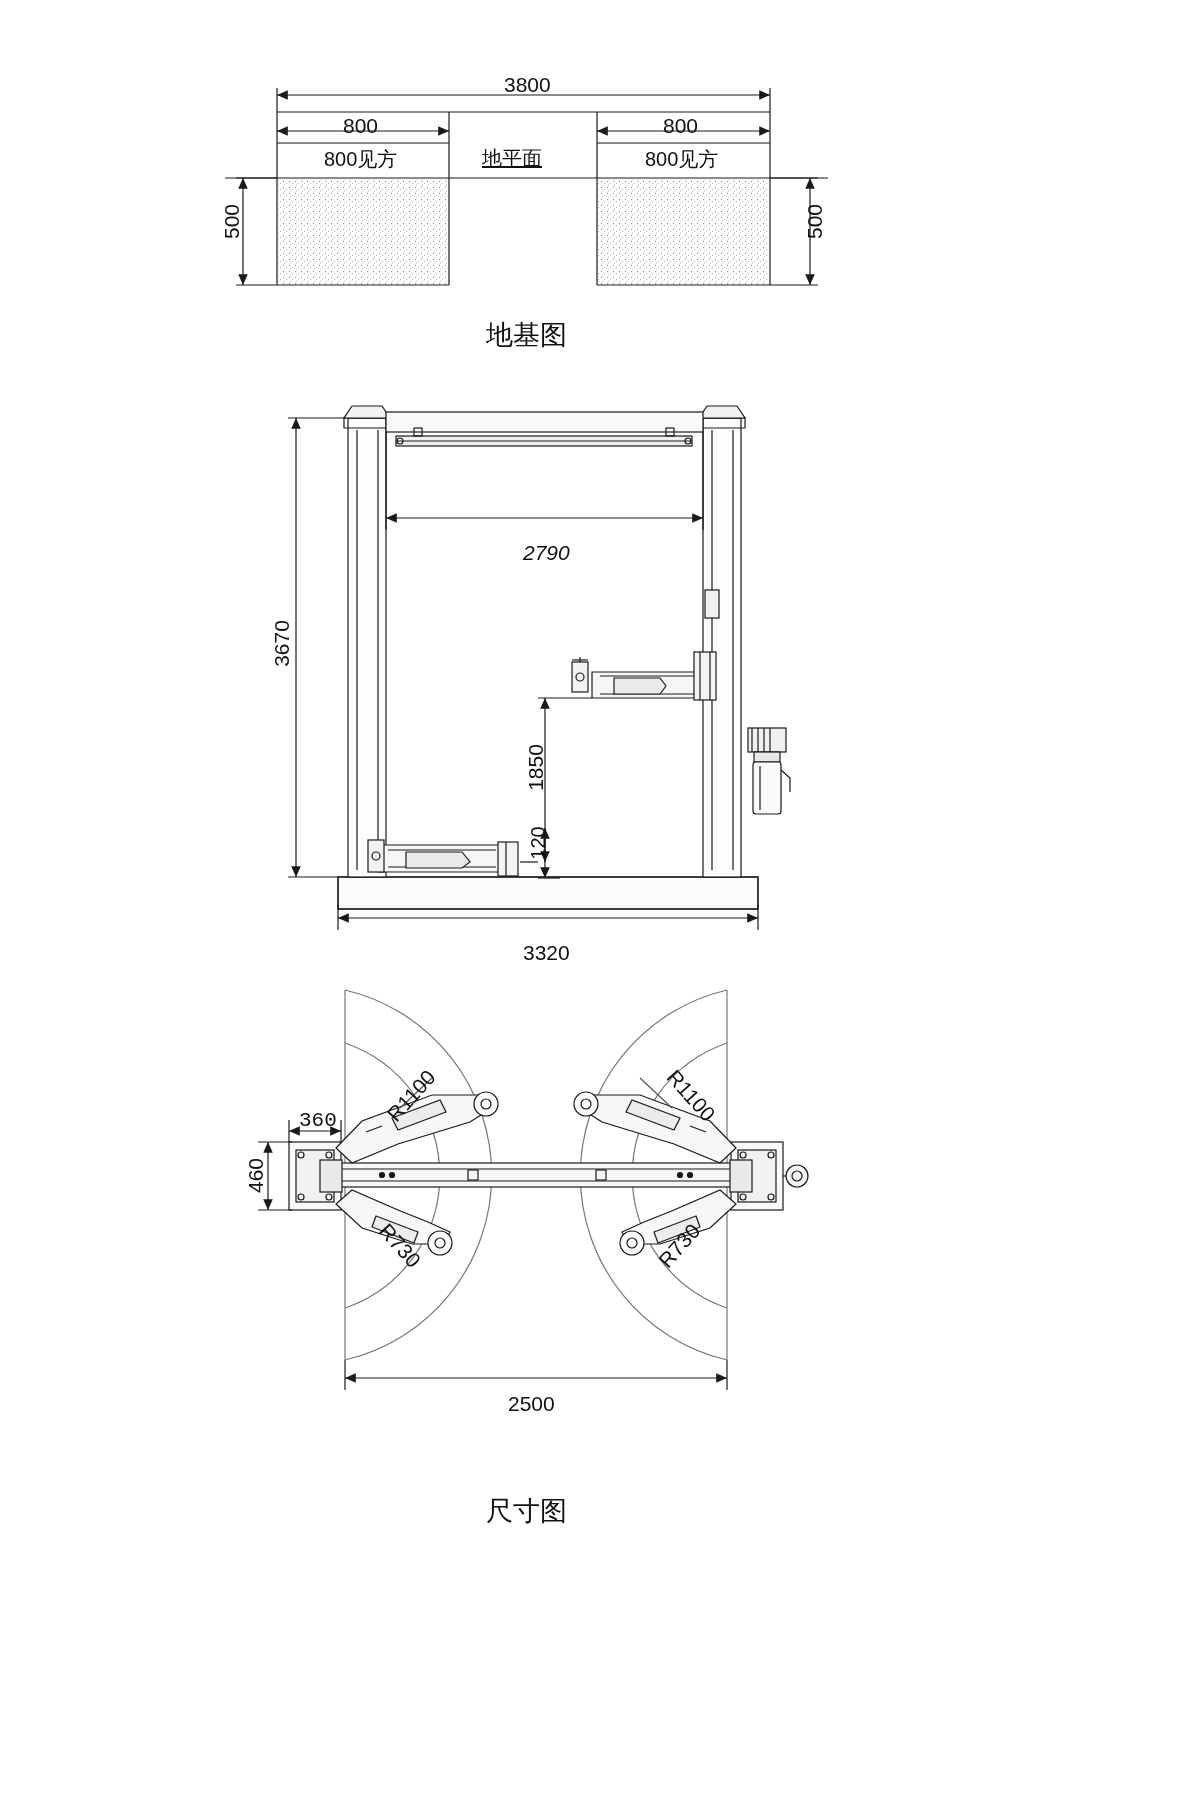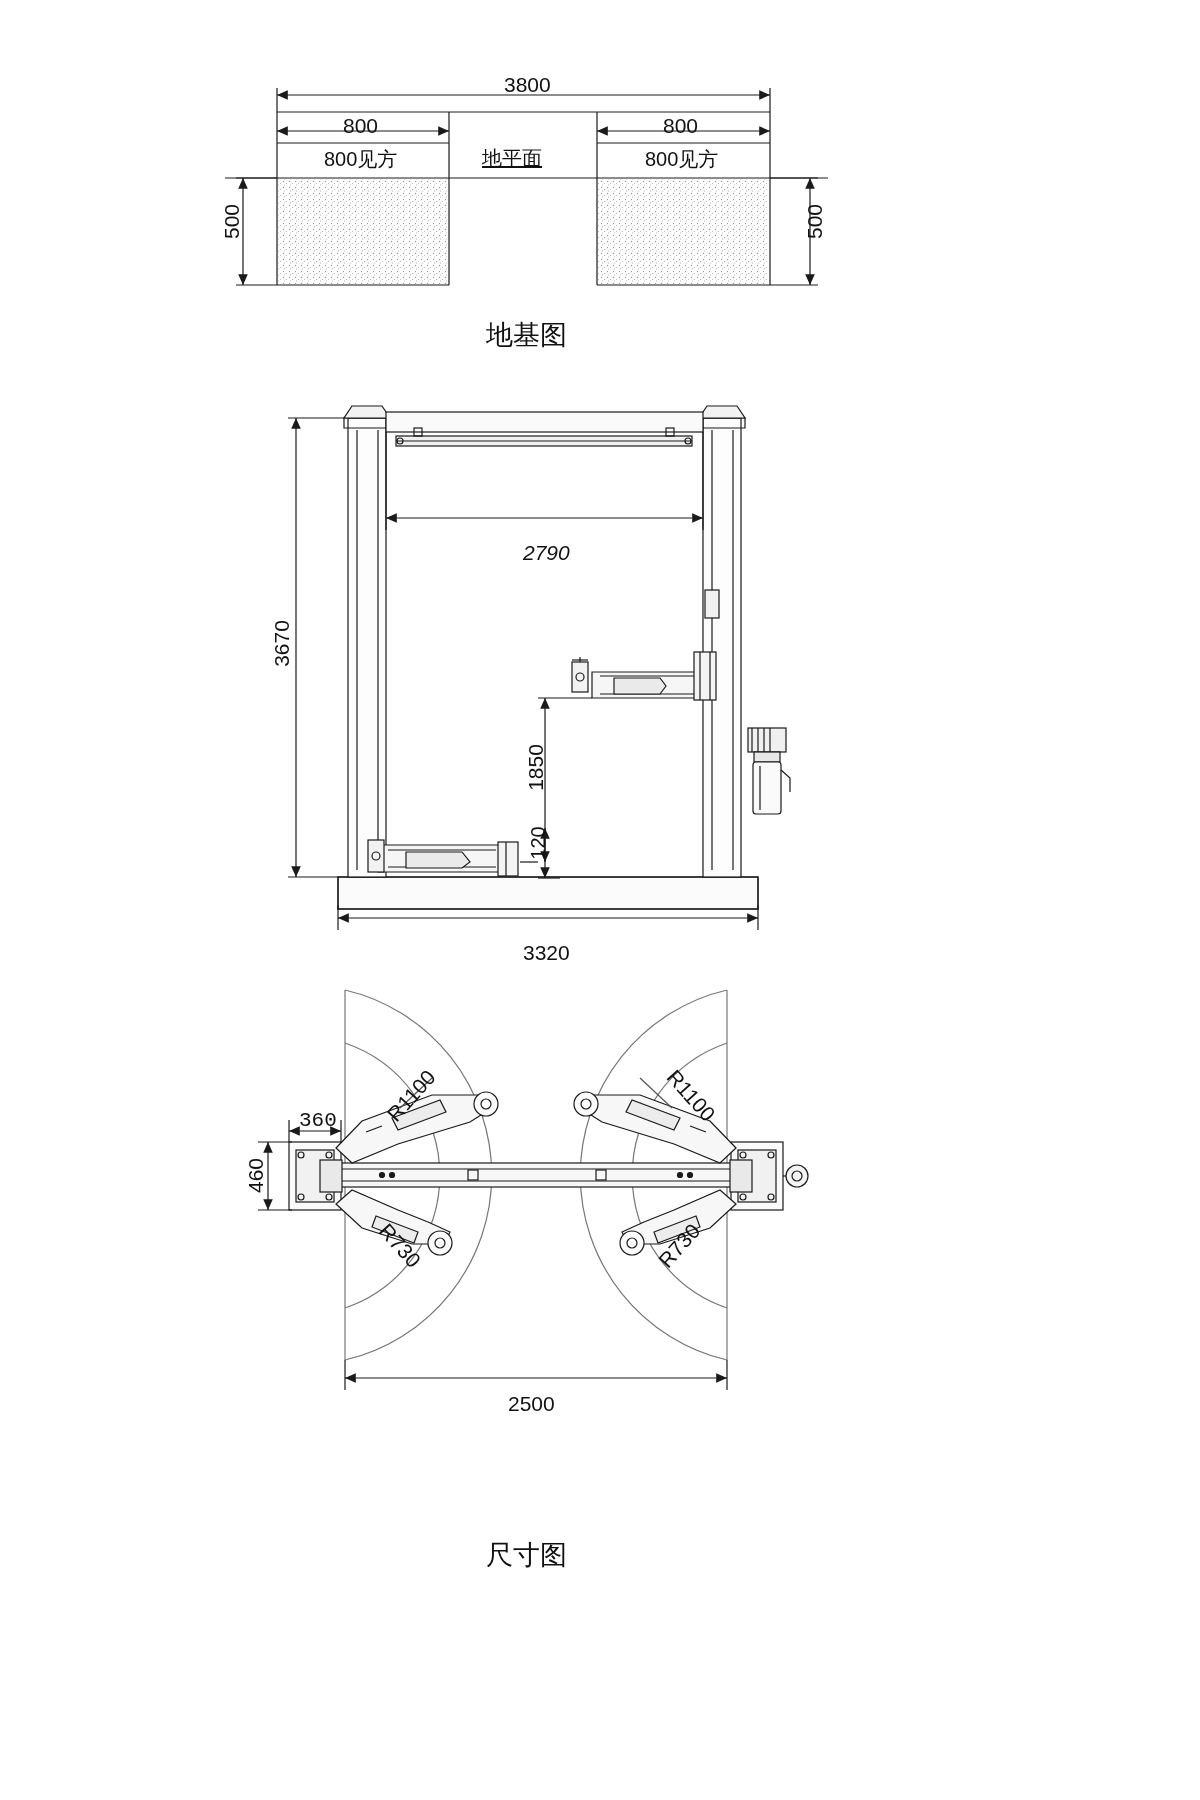--- a/index.html
+++ b/index.html
@@ -323,15 +323,15 @@
   <div class="lbl dim-sm rot90" style="left:521px; top:833px;">120</div>
   <div class="lbl dim" style="left:523px; top:908px;margin-top:34px;">3320</div>
 
   <div class="lbl dim rot-r1100-l" style="left:381px; top:1085px;">R1100</div>
   <div class="lbl dim rot-r1100-r" style="left:661px; top:1085px;">R1100</div>
   <div class="lbl dim rot-r730-l" style="left:375px; top:1235px;">R730</div>
   <div class="lbl dim rot-r730-r" style="left:654px; top:1235px;">R730</div>
   <div class="lbl dim" style="left:299px; top:1110px;font-family:Liberation Mono, monospace;">360</div>
   <div class="lbl dim rot90" style="left:238px; top:1165px;">460</div>
   <div class="lbl dim" style="left:508px; top:1393px;">2500</div>
-  <div class="lbl cap" style="left:486px; top:1498px;margin-top:44px;">尺寸图</div>
+  <div class="lbl cap" style="left:486px; top:1498px;">尺寸图</div>
 
 </div>
 
 </body></html>

